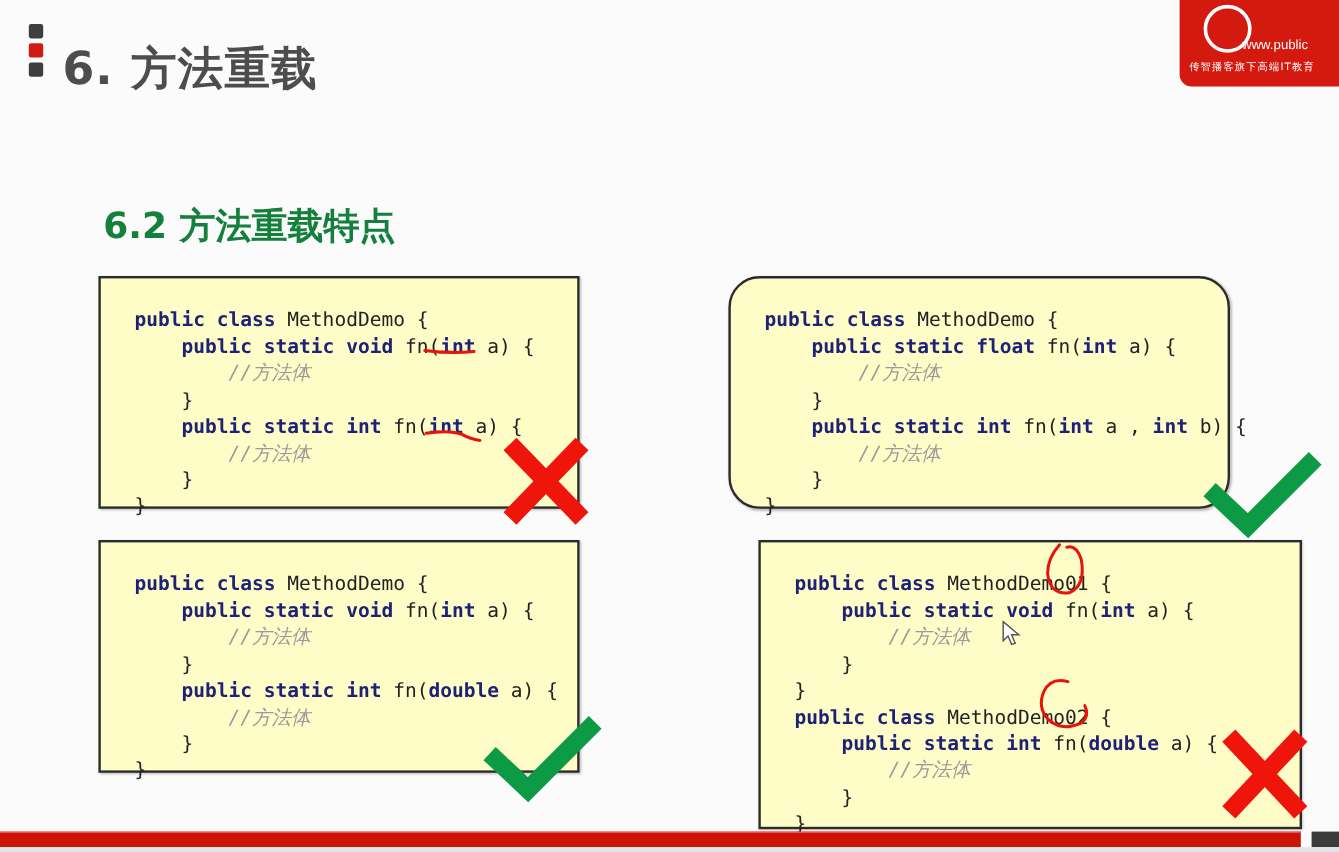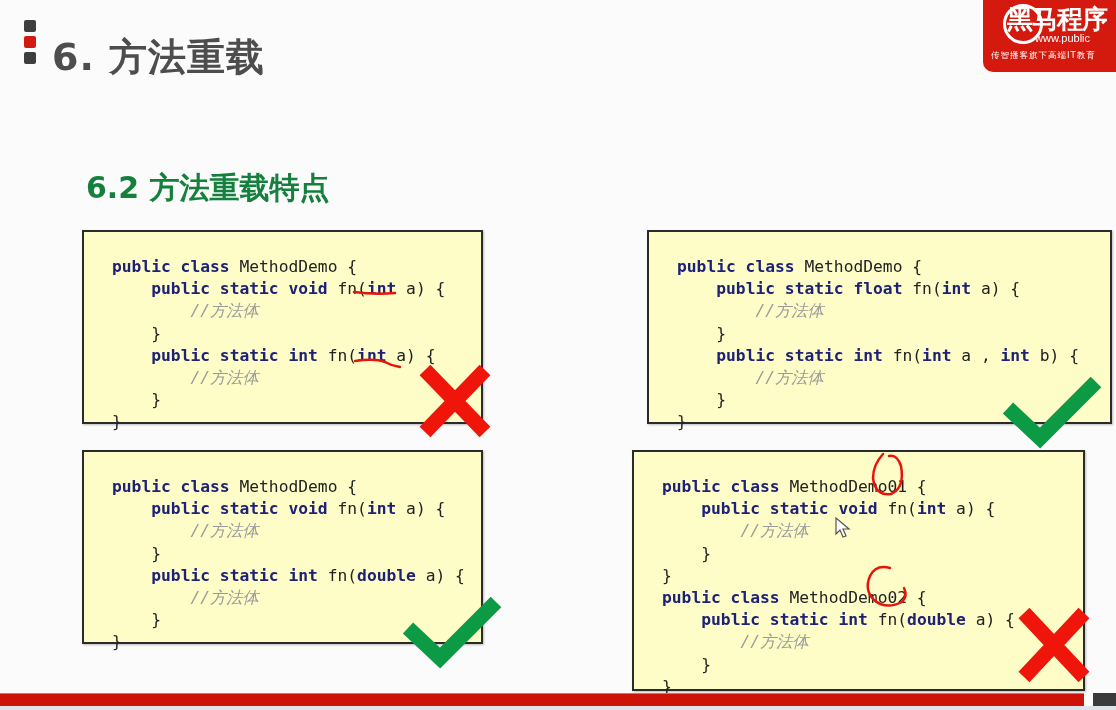--- a/index.html
+++ b/index.html
@@ -56,38 +56,37 @@
 
 <div class="title-marker">
   <div class="m-dark"></div>
     <div class="m-red"></div>
     <div class="m-dark"></div>
 </div>
 <div class="page-title">6. 方法重载</div>
 
 <div class="logo">
   <div class="logo-circle"></div>
-  <div class="logo-name">黑马程序</div>
   <div class="logo-url">www.public</div>
   <div class="logo-slogan">传智播客旗下高端IT教育</div>
 </div>
 
 <div class="subtitle">6.2 方法重载特点</div>
 
 <div class="code-box" style="left:82px;top:230px;width:401px;height:194px;">
   <pre class="code"><span class="kw">public class</span><span> MethodDemo {</span>
 <span>    </span><span class="kw">public static void</span><span> fn(</span><span class="kw">int</span><span> a) {</span>
 <span>        </span><span class="cm">//方法体</span>
 <span>    }</span>
 <span>    </span><span class="kw">public static int</span><span> fn(</span><span class="kw">int</span><span> a) {</span>
 <span>        </span><span class="cm">//方法体</span>
 <span>    }</span>
 <span>}</span></pre>
 </div>
-<div class="code-box" style="left:647px;top:230px;width:465px;height:194px;">
+<div class="code-box" style="left:607px;top:230px;width:418px;height:194px;border-radius:26px;">
   <pre class="code"><span class="kw">public class</span><span> MethodDemo {</span>
 <span>    </span><span class="kw">public static float</span><span> fn(</span><span class="kw">int</span><span> a) {</span>
 <span>        </span><span class="cm">//方法体</span>
 <span>    }</span>
 <span>    </span><span class="kw">public static int</span><span> fn(</span><span class="kw">int</span><span> a , </span><span class="kw">int</span><span> b) {</span>
 <span>        </span><span class="cm">//方法体</span>
 <span>    }</span>
 <span>}</span></pre>
 </div>
 <div class="code-box" style="left:82px;top:450px;width:401px;height:194px;">

